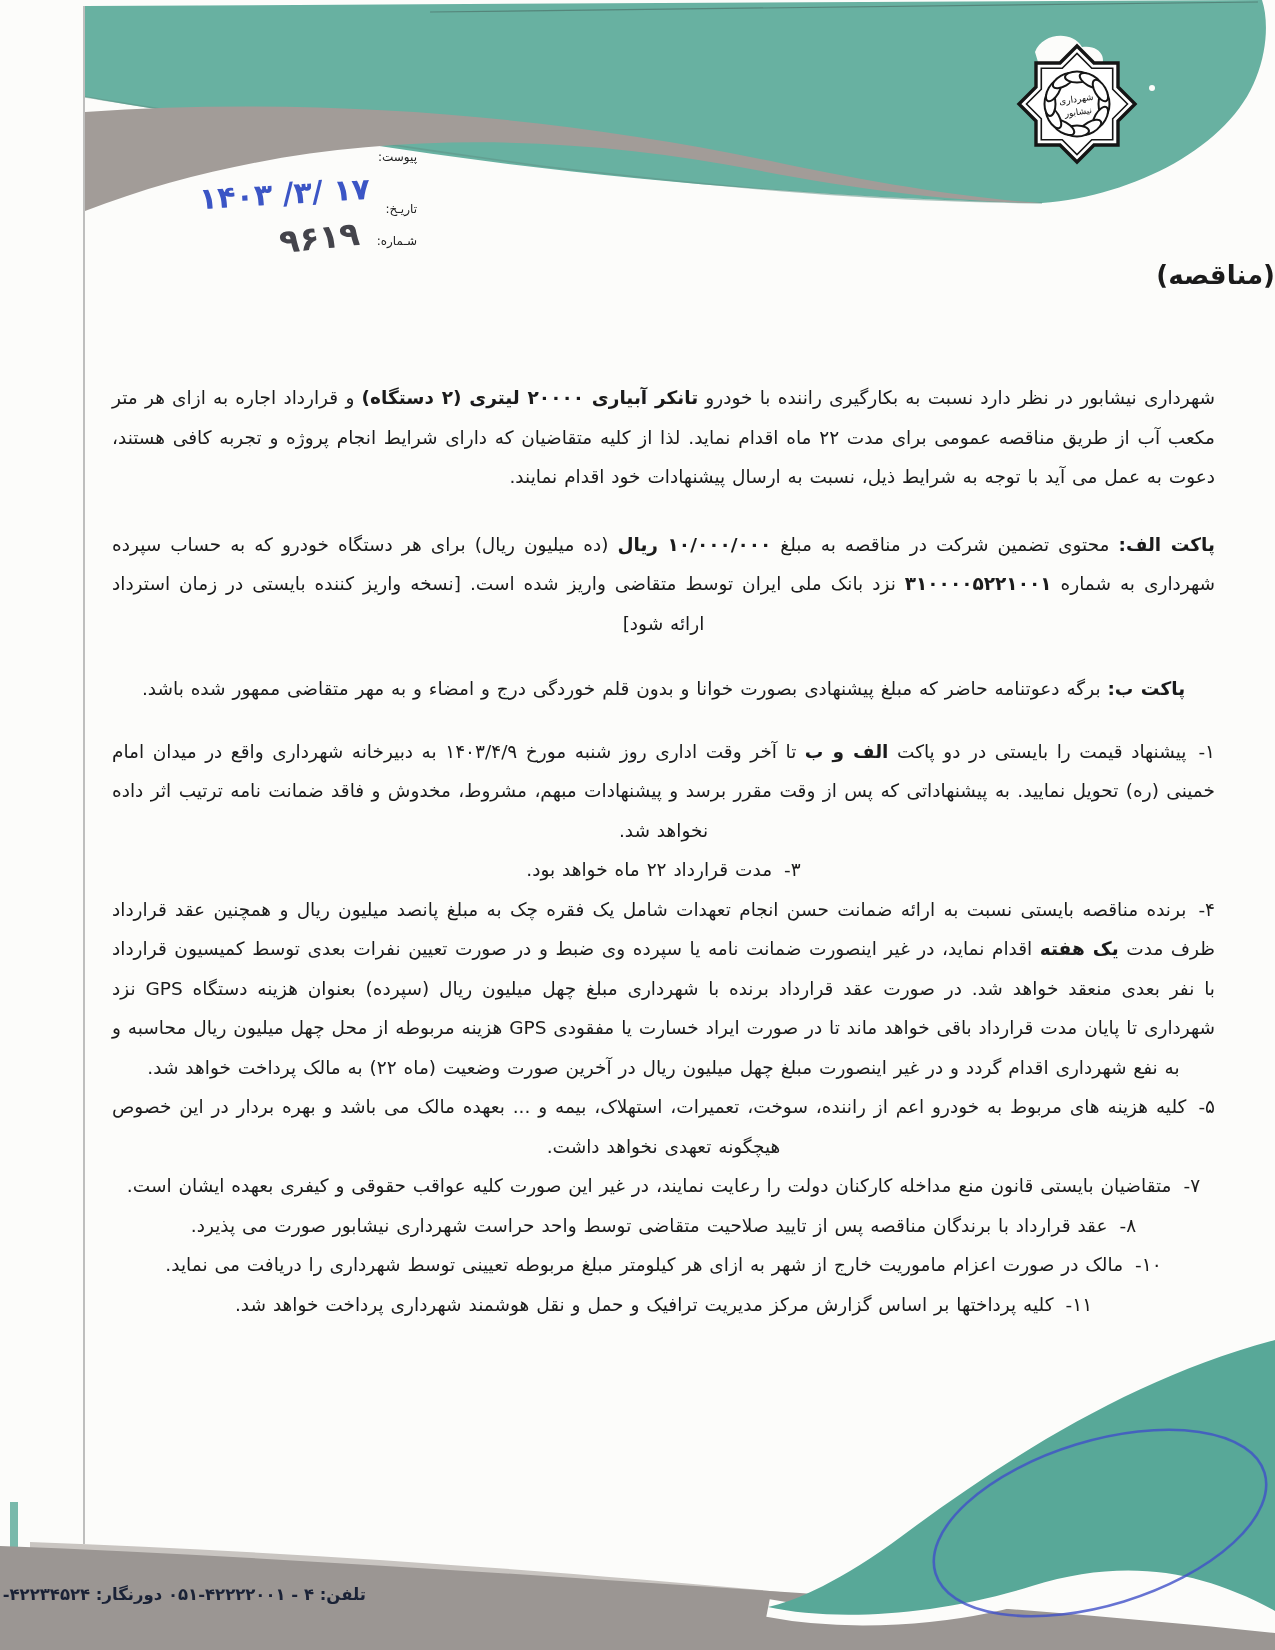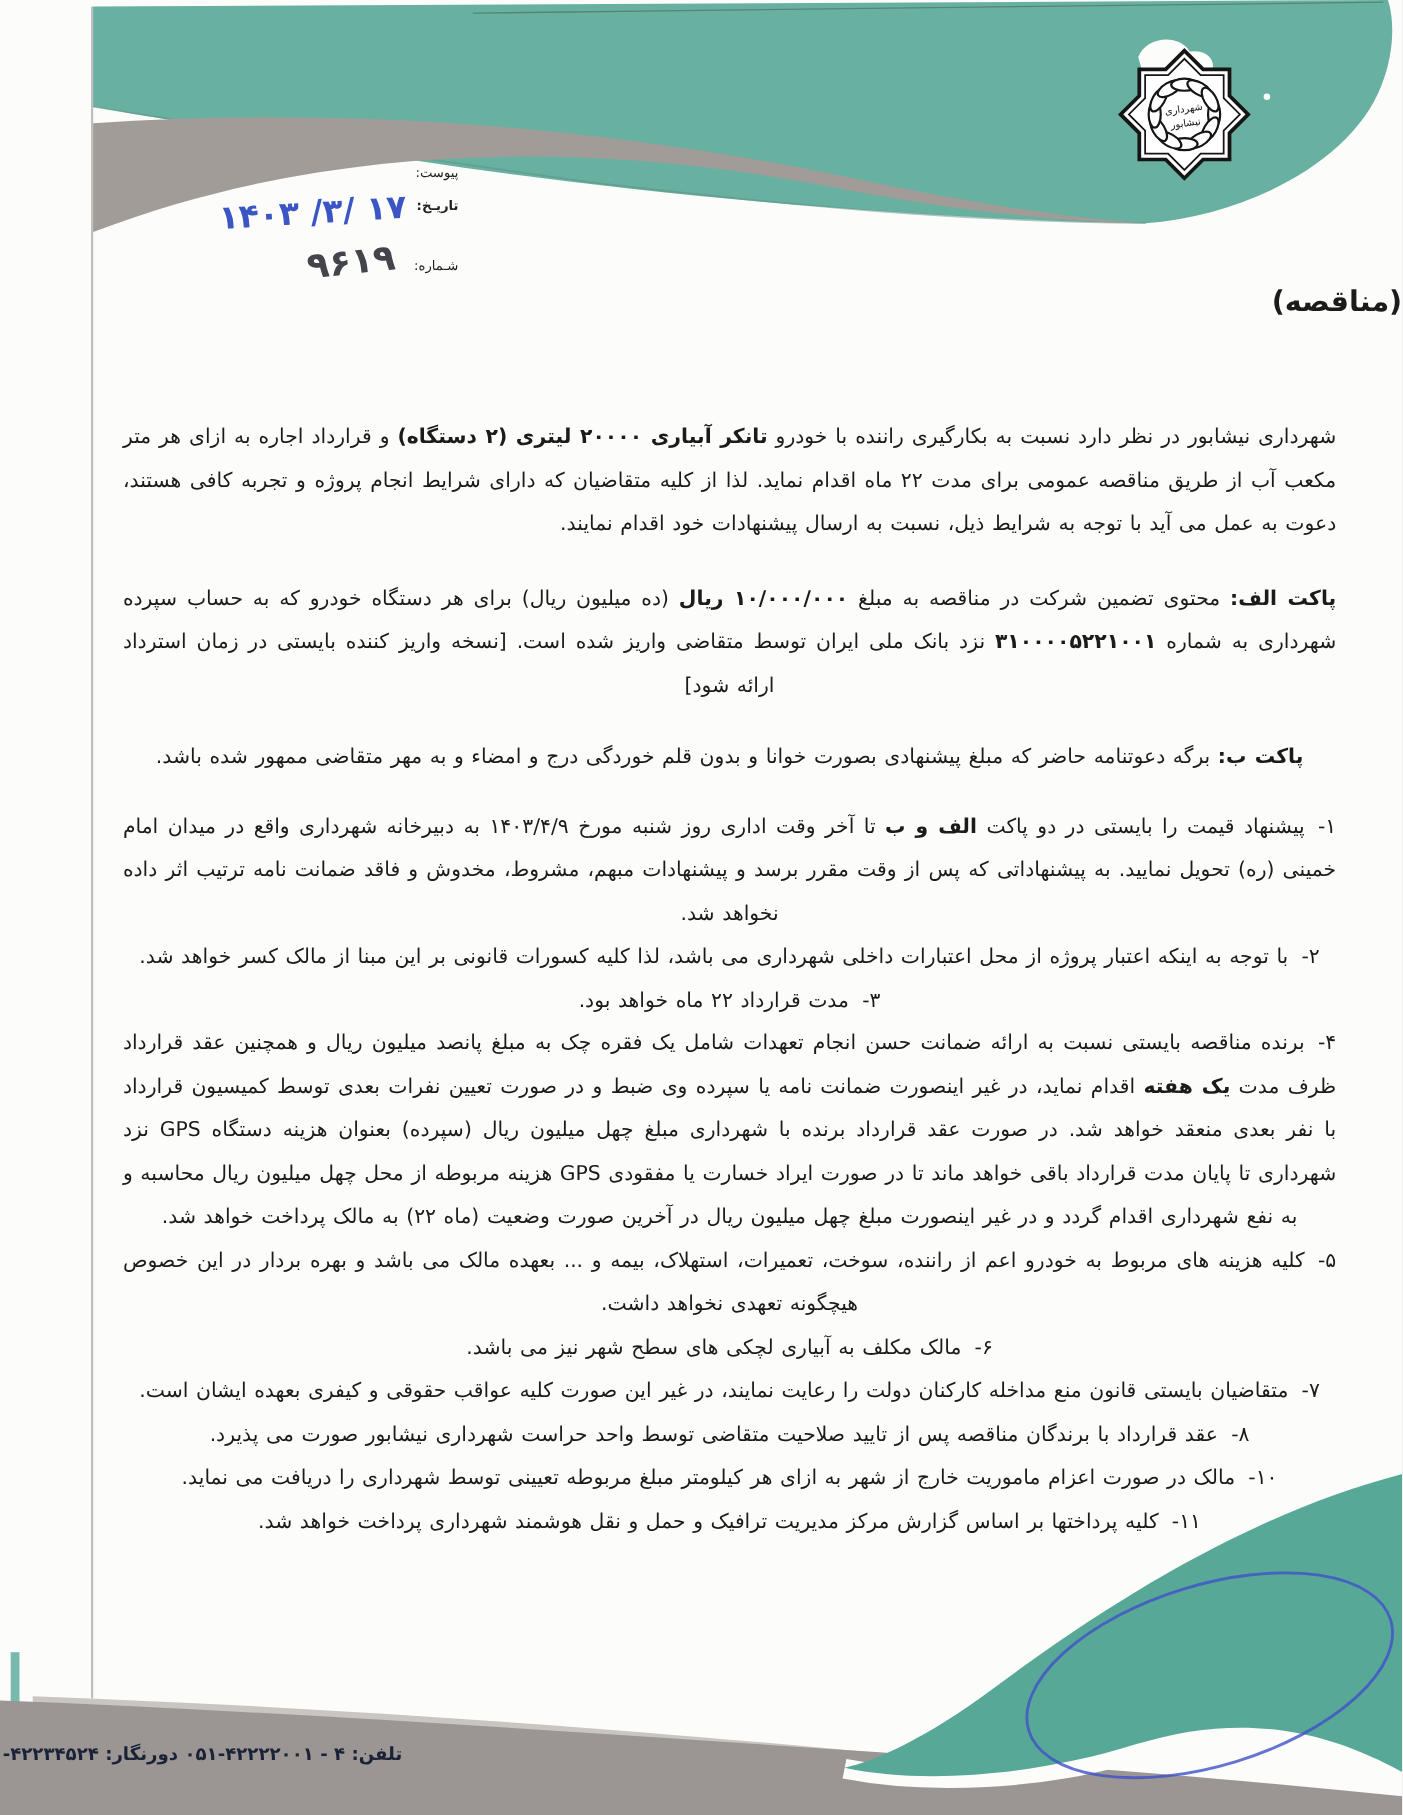--- a/index.html
+++ b/index.html
@@ -17,21 +17,21 @@
   .deco-pen{top:1330px;z-index:6;}
   .scan-edge{
     position:absolute; left:83px; top:6px; width:2px; height:1538px;
     background:rgba(90,90,90,.38); z-index:2;
   }
   .hdr-label{
     position:absolute; z-index:2; font-size:12px; color:#222;
     direction:rtl; white-space:nowrap;
   }
   .lbl-attachment{top:150px; right:858px;}
-  .lbl-date{top:180px; right:858px;font-weight:bold;}
+  .lbl-date{top:202px; right:858px;}
   .lbl-number{top:234px; right:858px;}
   .hand{
     position:absolute; z-index:2; white-space:nowrap; direction:rtl;
     font-family:"DejaVu Sans",sans-serif;
   }
   .hand-date{
     top:176px; right:905px; font-size:30px; color:#2743c0;
     transform:rotate(-3.5deg); letter-spacing:2px; font-weight:bold; opacity:.9;
   }
   .hand-number{
@@ -113,25 +113,23 @@
   <div class="hand hand-number">۹۶۱۹</div>
 
   <div class="doc-title">(مناقصه)</div>
 
   <div class="body-text">
     <p class="p-intro"><span>شهرداری نیشابور در نظر دارد نسبت به بکارگیری راننده با خودرو </span><b>تانکر آبیاری ۲۰۰۰۰ لیتری (۲ دستگاه)</b><span> و قرارداد اجاره به ازای هر متر مکعب آب از طریق مناقصه عمومی برای مدت ۲۲ ماه اقدام نماید. لذا از کلیه متقاضیان که دارای شرایط انجام پروژه و تجربه کافی هستند، دعوت به عمل می آید با توجه به شرایط ذیل، نسبت به ارسال پیشنهادات خود اقدام نمایند.</span></p>
     <p class="p-packet-a"><b>پاکت الف:</b><span> محتوی تضمین شرکت در مناقصه به مبلغ </span><b>۱۰/۰۰۰/۰۰۰ ریال</b><span> (ده میلیون ریال) برای هر دستگاه خودرو که به حساب سپرده شهرداری به شماره </span><b>۳۱۰۰۰۰۵۲۲۱۰۰۱</b><span> نزد بانک ملی ایران توسط متقاضی واریز شده است. [نسخه واریز کننده بایستی در زمان استرداد ارائه شود]</span></p>
     <p class="p-packet-b"><b>پاکت ب:</b><span> برگه دعوتنامه حاضر که مبلغ پیشنهادی بصورت خوانا و بدون قلم خوردگی درج و امضاء و به مهر متقاضی ممهور شده باشد.</span></p>
     <div id="items">
         <div class="item"><span class="num">۱-</span><span><span>پیشنهاد قیمت را بایستی در دو پاکت </span><b>الف و ب</b><span> تا آخر وقت اداری روز شنبه مورخ ۱۴۰۳/۴/۹ به دبیرخانه شهرداری واقع در میدان امام خمینی (ره) تحویل نمایید. به پیشنهاداتی که پس از وقت مقرر برسد و پیشنهادات مبهم، مشروط، مخدوش و فاقد ضمانت نامه ترتیب اثر داده نخواهد شد.</span></span></div>
-        <div class="item"><span class="num">۲-</span><span><span>با توجه به اینکه اعتبار پروژه از محل اعتبارات داخلی شهرداری می باشد، لذا کلیه کسورات قانونی بر این مبنا از مالک کسر خواهد شد.</span></span></div>
         <div class="item"><span class="num">۳-</span><span><span>مدت قرارداد ۲۲ ماه خواهد بود.</span></span></div>
         <div class="item"><span class="num">۴-</span><span><span>برنده مناقصه بایستی نسبت به ارائه ضمانت حسن انجام تعهدات شامل یک فقره چک به مبلغ پانصد میلیون ریال و همچنین عقد قرارداد ظرف مدت </span><b>یک هفته</b><span> اقدام نماید، در غیر اینصورت ضمانت نامه یا سپرده وی ضبط و در صورت تعیین نفرات بعدی توسط کمیسیون قرارداد با نفر بعدی منعقد خواهد شد. در صورت عقد قرارداد برنده با شهرداری مبلغ چهل میلیون ریال (سپرده) بعنوان هزینه دستگاه GPS نزد شهرداری تا پایان مدت قرارداد باقی خواهد ماند تا در صورت ایراد خسارت یا مفقودی GPS هزینه مربوطه از محل چهل میلیون ریال محاسبه و به نفع شهرداری اقدام گردد و در غیر اینصورت مبلغ چهل میلیون ریال در آخرین صورت وضعیت (ماه ۲۲) به مالک پرداخت خواهد شد.</span></span></div>
         <div class="item"><span class="num">۵-</span><span><span>کلیه هزینه های مربوط به خودرو اعم از راننده، سوخت، تعمیرات، استهلاک، بیمه و ... بعهده مالک می باشد و بهره بردار در این خصوص هیچگونه تعهدی نخواهد داشت.</span></span></div>
-        <div class="item"><span class="num">۶-</span><span><span>مالک مکلف به آبیاری لچکی های سطح شهر نیز می باشد.</span></span></div>
         <div class="item"><span class="num">۷-</span><span><span>متقاضیان بایستی قانون منع مداخله کارکنان دولت را رعایت نمایند، در غیر این صورت کلیه عواقب حقوقی و کیفری بعهده ایشان است.</span></span></div>
         <div class="item"><span class="num">۸-</span><span><span>عقد قرارداد با برندگان مناقصه پس از تایید صلاحیت متقاضی توسط واحد حراست شهرداری نیشابور صورت می پذیرد.</span></span></div>
         <div class="item"><span class="num">۱۰-</span><span><span>مالک در صورت اعزام ماموریت خارج از شهر به ازای هر کیلومتر مبلغ مربوطه تعیینی توسط شهرداری را دریافت می نماید.</span></span></div>
         <div class="item"><span class="num">۱۱-</span><span><span>کلیه پرداختها بر اساس گزارش مرکز مدیریت ترافیک و حمل و نقل هوشمند شهرداری پرداخت خواهد شد.</span></span></div>
       </div>
   </div>
 
   <svg class="deco deco-bottom" width="1275" height="320" viewBox="0 0 1275 320">
     <rect x="10" y="172" width="8" height="46" fill="#6ab1a2" opacity="0.9"></rect>
     <path d="M30,212 C300,222 560,241 792,263 C560,252 300,236 30,229 Z" fill="#c9c5c1"></path>

